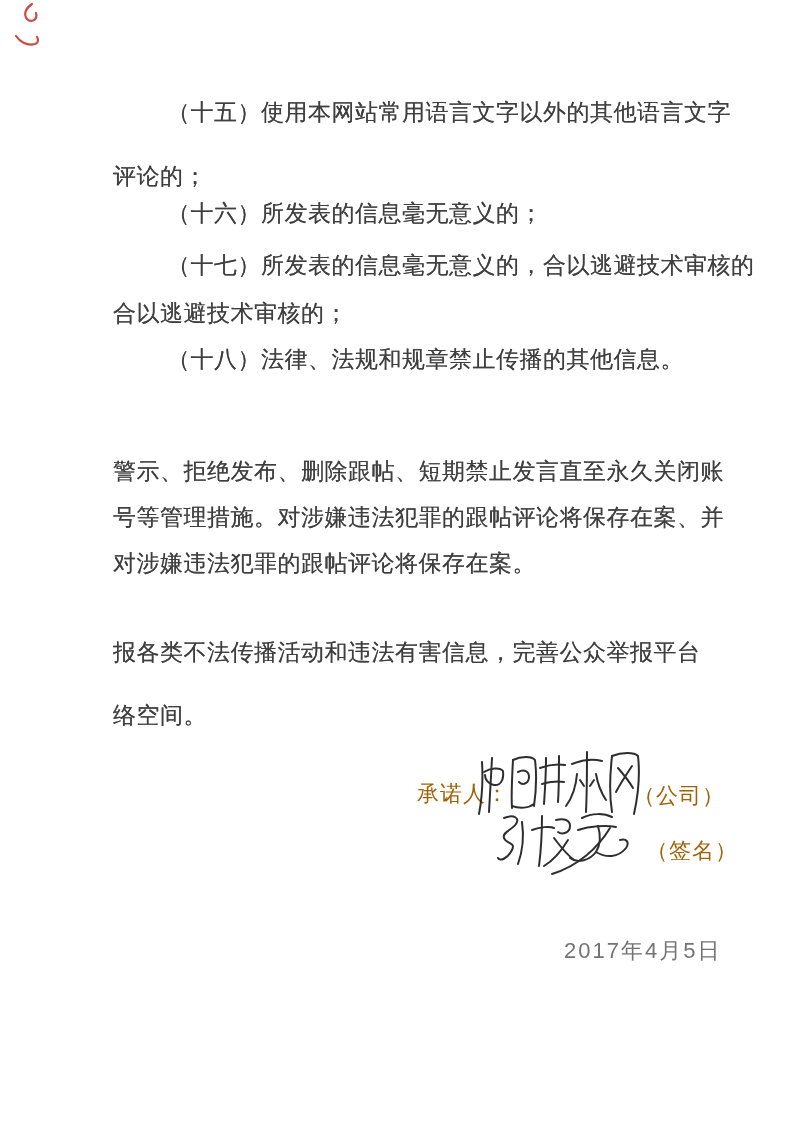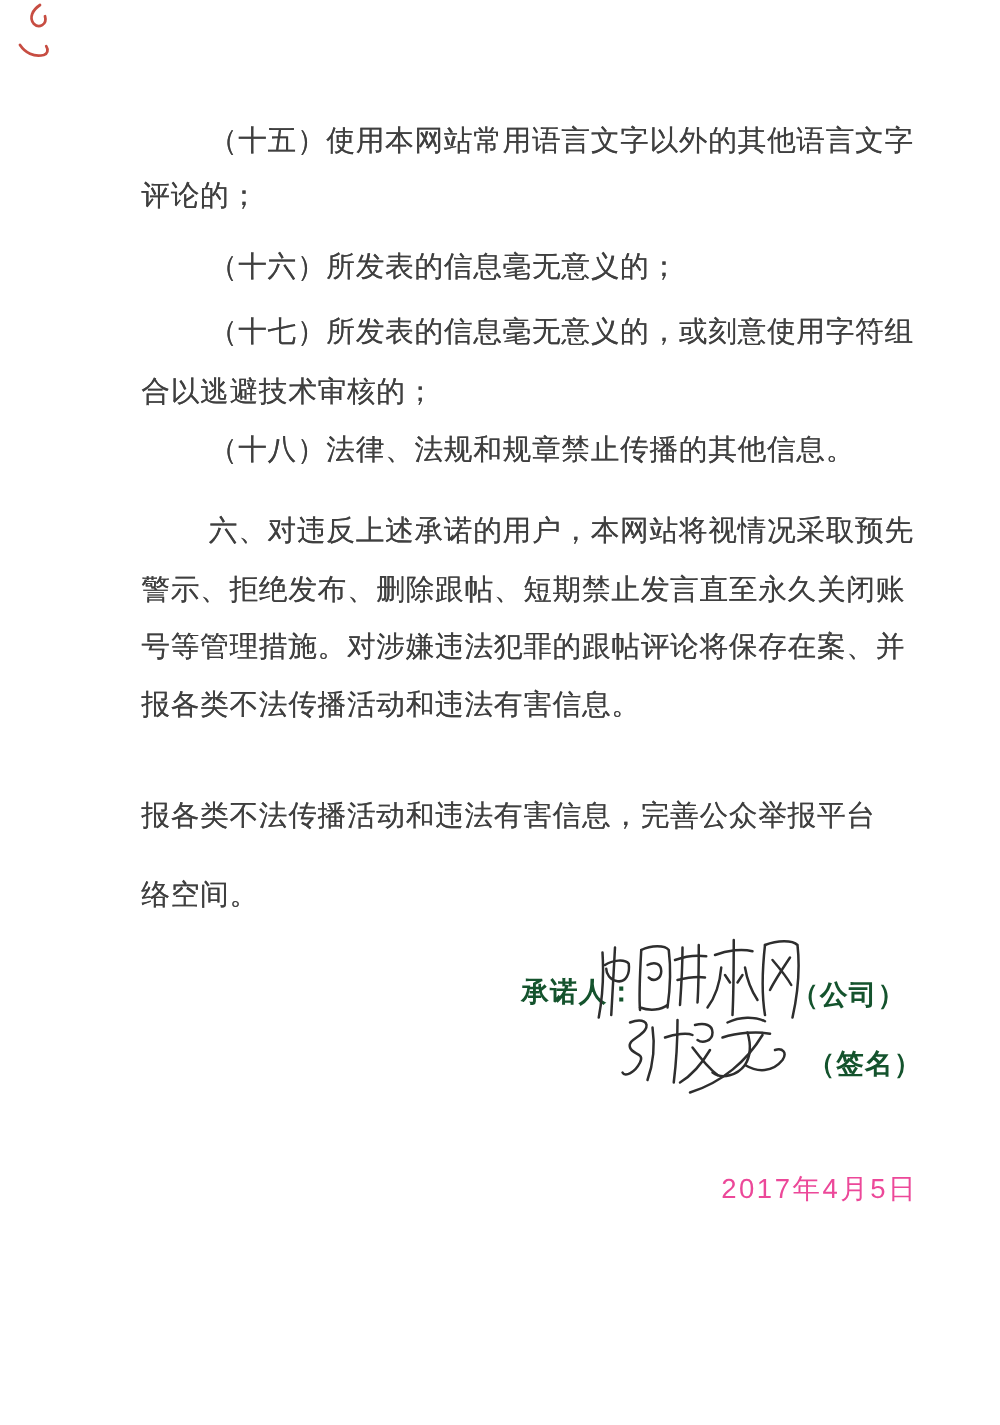--- a/index.html
+++ b/index.html
@@ -12,52 +12,51 @@
   }
   .line {
     position:absolute; left:113px;
     font-size:23px; letter-spacing:0.5px; line-height:30px;
     white-space:pre; color:#3f3f3f;
     text-shadow:0 0 0.4px #6a6a6a;
   }
   .line.indent { left:167px; }
   .sig-text {
     position:absolute; font-size:22px; letter-spacing:1px;
-    color:#14532d; white-space:pre;font-weight:bold;
+    color:#a16207; white-space:pre;
   }
   .hand { position:absolute; }
   .hand path { fill:none; stroke:#2e2e2e; stroke-width:2; stroke-linecap:round; stroke-linejoin:round; }
   .redmark { position:absolute; left:10px; top:0px; }
   .redmark path { fill:none; stroke-width:2.2; stroke-linecap:round; opacity:.9; }
   .date-line {
     position:absolute; left:564px; top:936px;
     font-family:"Liberation Sans","DejaVu Sans",sans-serif;
-    font-size:22px; letter-spacing:2px; color:#ec4899; white-space:pre;margin-left:13px;
+    font-size:22px; letter-spacing:2px; color:#737373; white-space:pre;
   }
 </style>
 </head>
 <body>
 
 <div class="page">
 
   <svg class="redmark" width="50" height="60" viewBox="0 0 50 60">
     <path stroke="#c13a2e" d="M22,4 C16,8 13,14 17,19 C21,23 28,20 26,13"></path>
     <path stroke="#c13a2e" d="M6,36 C10,42 17,46 25,44 C28,43 29,40 27,37"></path>
   </svg>
 
   <div class="line indent" style="top:98px">（十五）使用本网站常用语言文字以外的其他语言文字</div>
-  <div class="line" style="top:142px">评论的；</div>
+  <div class="line" style="top:162px">评论的；</div>
   <div class="line indent" style="top:199px">（十六）所发表的信息毫无意义的；</div>
-  <div class="line indent" style="top:251px">（十七）所发表的信息毫无意义的，或刻意使用字符组</div>
+  <div class="line indent" style="top:251px">（十七）所发表的信息毫无意义的，合以逃避技术审核的</div>
   <div class="line indent" style="top:345px">（十八）法律、法规和规章禁止传播的其他信息。</div>
   <div class="line" style="top:299px">合以逃避技术审核的；</div>
-  <div class="line indent" style="top:410px">六、对违反上述承诺的用户，本网站将视情况采取预先</div>
   <div class="line" style="top:503px">号等管理措施。对涉嫌违法犯罪的跟帖评论将保存在案、并</div>
   <div class="line" style="top:457px">警示、拒绝发布、删除跟帖、短期禁止发言直至永久关闭账</div>
-  <div class="line" style="top:549px">报各类不法传播活动和违法有害信息。</div>
+  <div class="line" style="top:549px">对涉嫌违法犯罪的跟帖评论将保存在案。</div>
   <div class="line" style="top:638px">报各类不法传播活动和违法有害信息，完善公众举报平台</div>
   <div class="line" style="top:701px">络空间。</div>
 
   <div class="sig-text" style="left:417px; top:779px">承诺人：</div>
 
   <svg class="hand" style="left:476px; top:748px" width="170" height="70" viewBox="0 0 170 70" aria-label="中国甘肃网">
     <path d="M6,14 C7,30 6,50 3,66"></path>
     <path d="M16,10 C15,28 14,48 13,64"></path>
     <path d="M8,24 C14,20 24,19 27,23 C28,31 25,38 18,37 C12,36 9,31 9,27"></path>
     <path d="M37,12 C36,30 35,48 36,60"></path>

